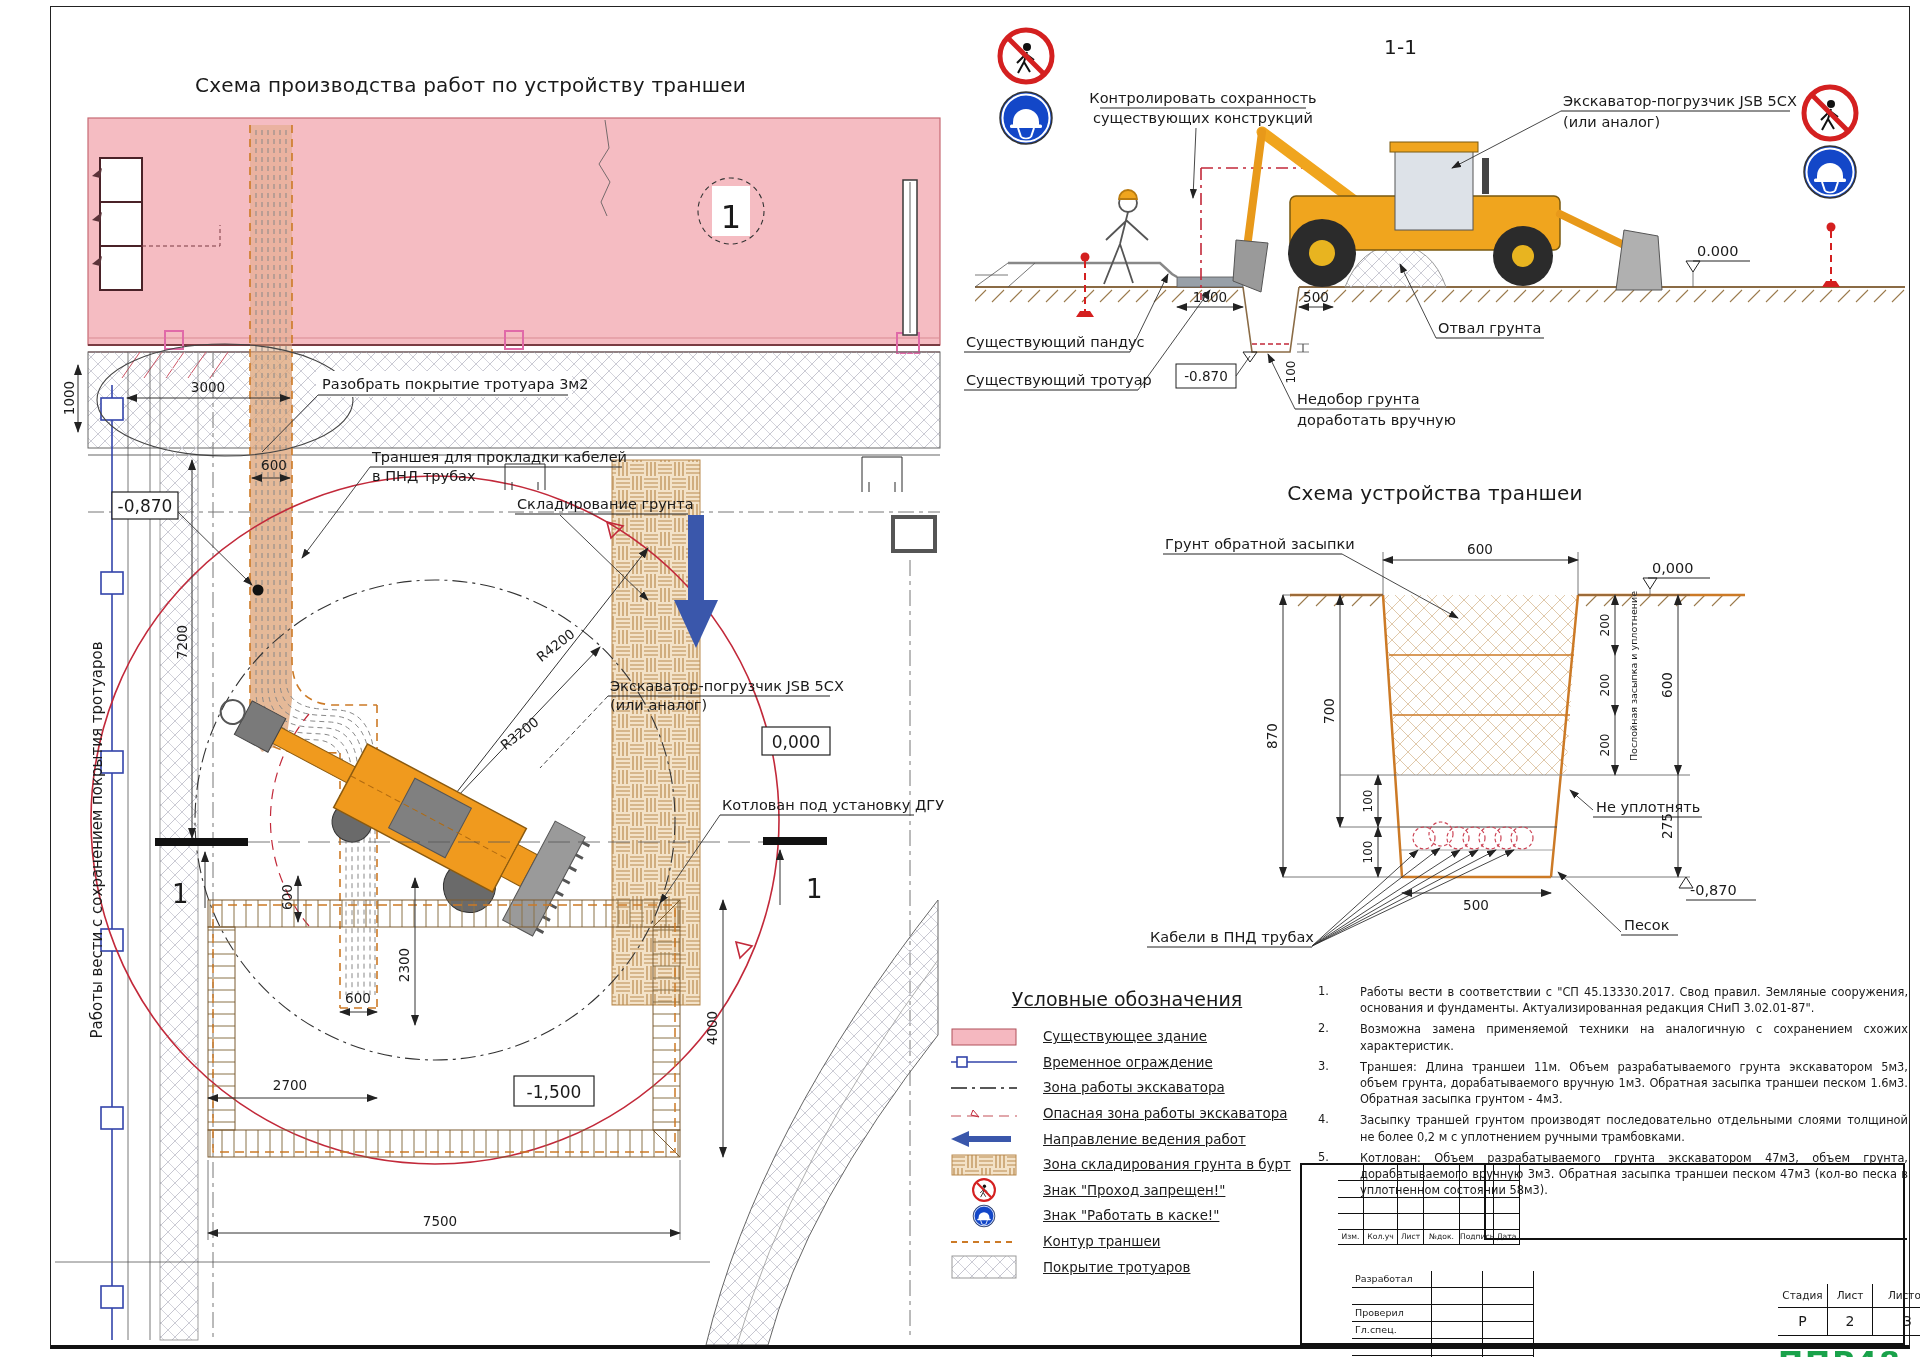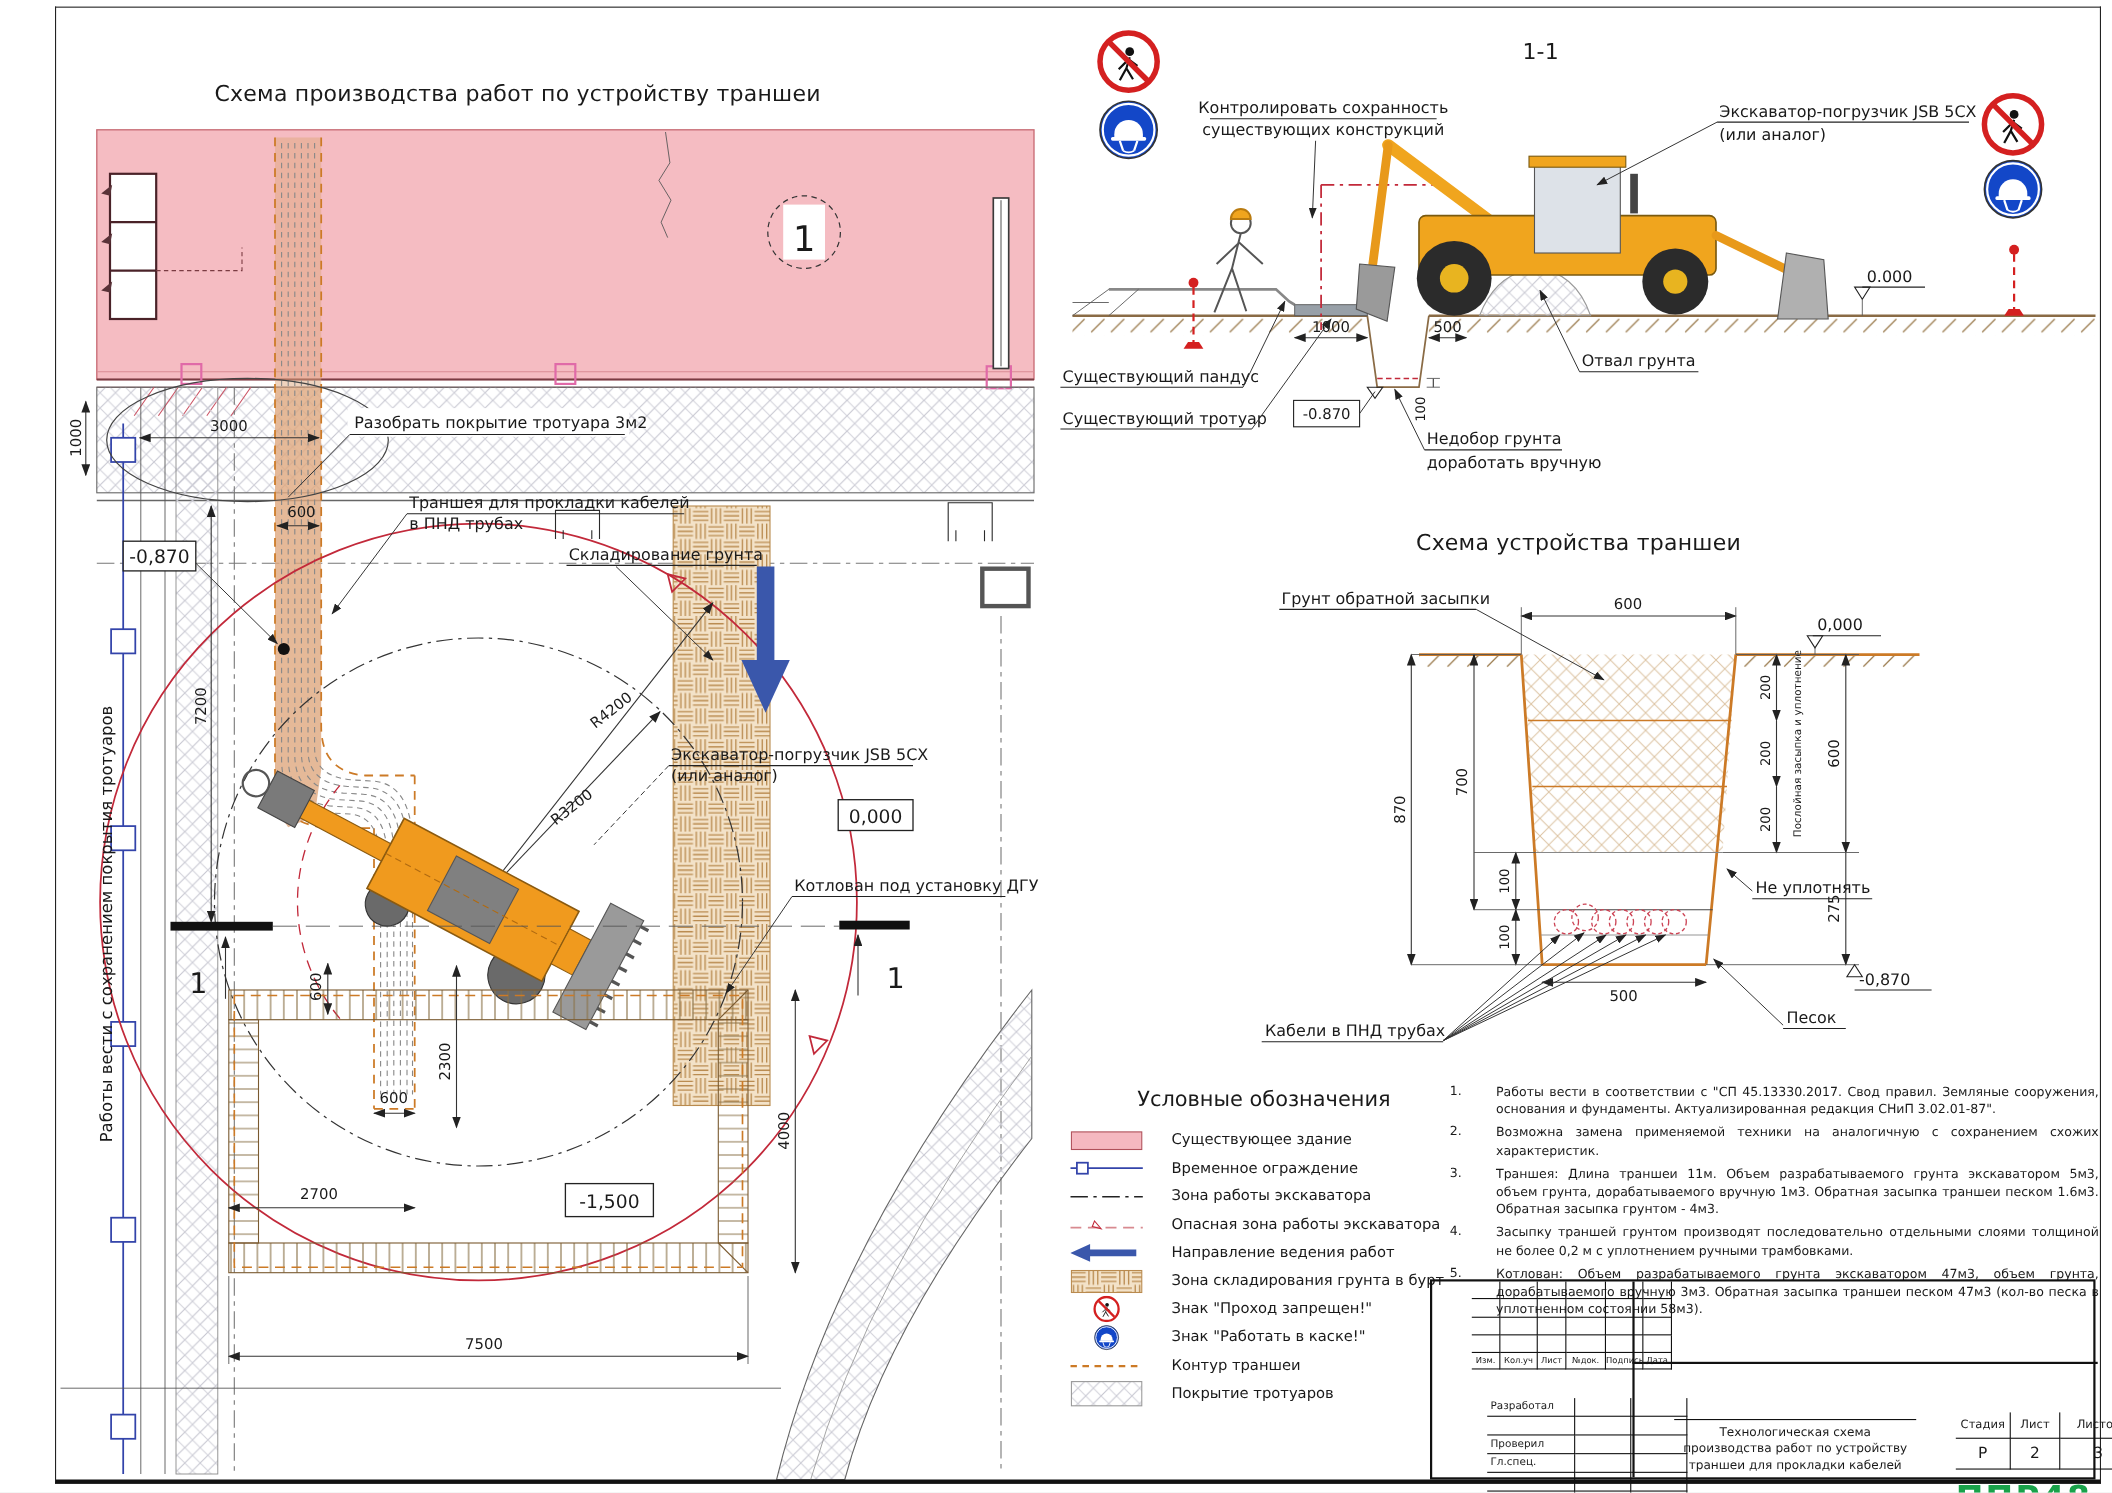--- a/index.html
+++ b/index.html
@@ -12,21 +12,21 @@
   .lbl{font-size:14.5px;}
   .dim{font-size:13.5px;}
   .dim-s{font-size:12px;}
   .lvl{font-size:17px;}
   .ln{stroke:#2a2a2a;stroke-width:1;fill:none;}
   .thin{stroke:#555;stroke-width:.8;fill:none;}
   .dimln{stroke:#333;stroke-width:1;fill:none;}
   .leader{stroke:#333;stroke-width:.9;fill:none;}
   .under{stroke:#222;stroke-width:1;fill:none;}
   
-  #legend{position:absolute;left:973px;top:988px;width:352px;}
+  #legend{position:absolute;left:951px;top:988px;width:352px;text-decoration:underline;}
   #legend .lg-title{text-align:center;font-size:19px;margin-bottom:14px;}
   .lg-row{display:flex;align-items:center;height:25.6px;}
   .lg-sw{width:66px;display:flex;justify-content:center;align-items:center;flex:none;}
   .lg-lb{font-size:13.4px;margin-left:26px;white-space:nowrap;}
   
   #notes{position:absolute;left:1312px;top:984px;width:596px;}
   #notes .nt-title{font-size:17px;margin-bottom:6px;}
   .nt-row{display:flex;margin-bottom:5px;}
   .nt-num{width:42px;flex:none;font-size:11.4px;padding-left:6px;}
   .nt-tx{font-size:11.4px;line-height:1.42;text-align:justify;}
@@ -689,24 +689,20 @@
           <div></div>
           <div></div>
         </div>
     <div class="signrow">
           <div>Н.контр.</div>
           <div></div>
           <div></div>
         </div>
   </div>
   <div class="abs" style="left:182px;top:0;width:423px;height:75px;border-left:2px solid #111;border-bottom:2px solid #111;"></div>
-  <div class="abs" style="left:182px;top:75px;width:258px;height:103px;border-left:2px solid #111;">
-    <div style="height:50px;border-bottom:1px solid #111;"></div>
-    <div id="tb-doctitle">Технологическая схема производства работ по устройству траншеи для прокладки кабелей</div>
-  </div>
   <div class="abs" style="left:440px;top:75px;width:165px;">
     <div class="stagehead">
       <div>Стадия</div>
       <div>Лист</div>
       <div>Листов</div>
     </div>
     <div class="stageval">
       <div>Р</div>
       <div>2</div>
       <div>3</div>

